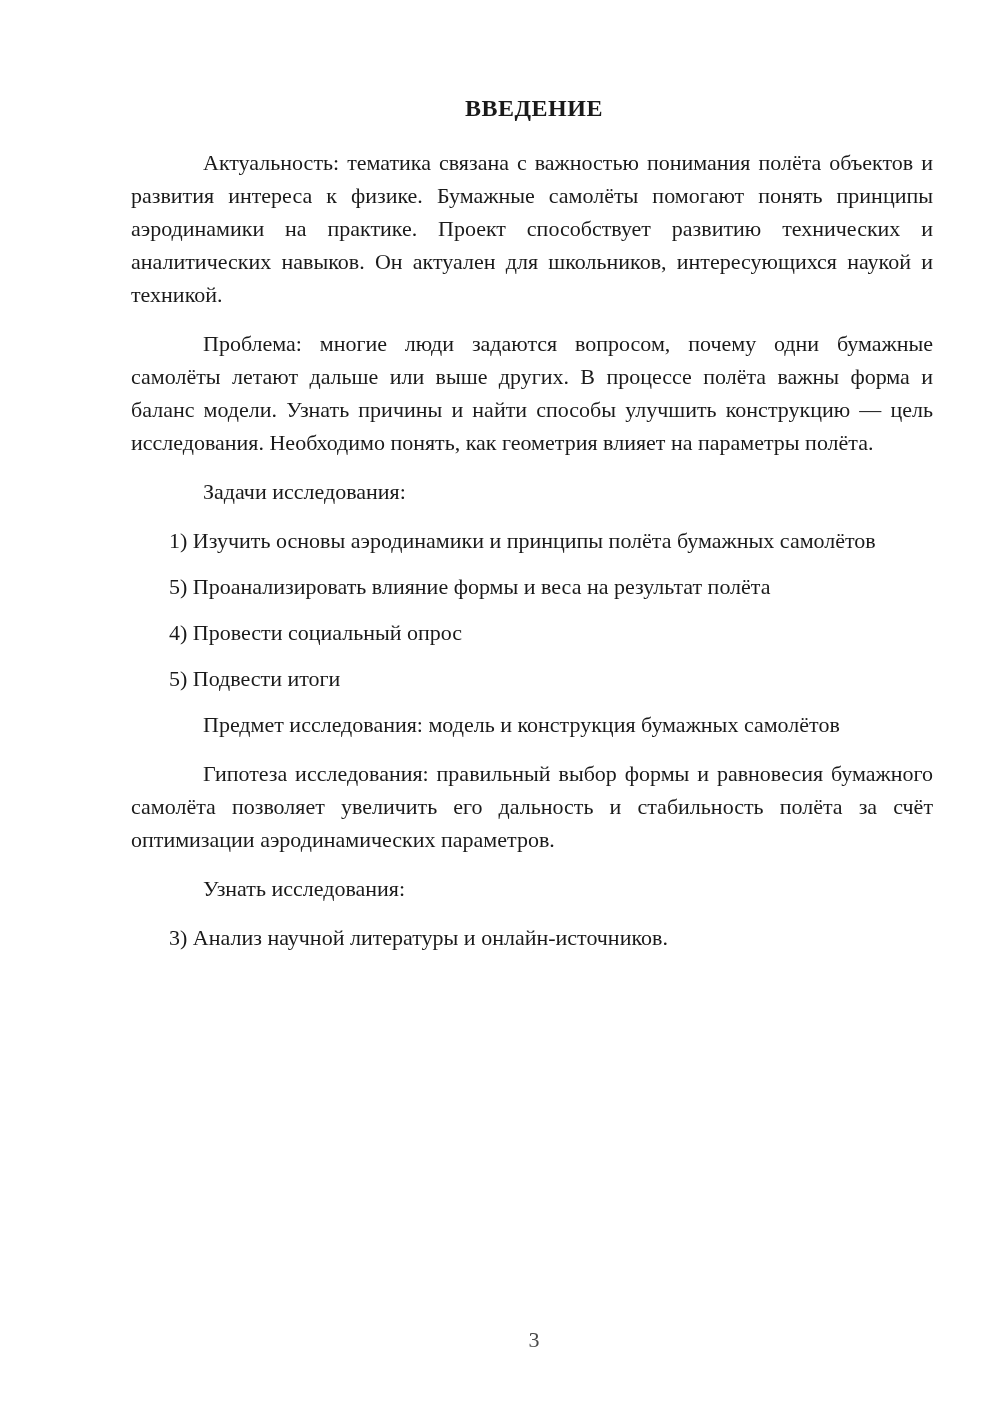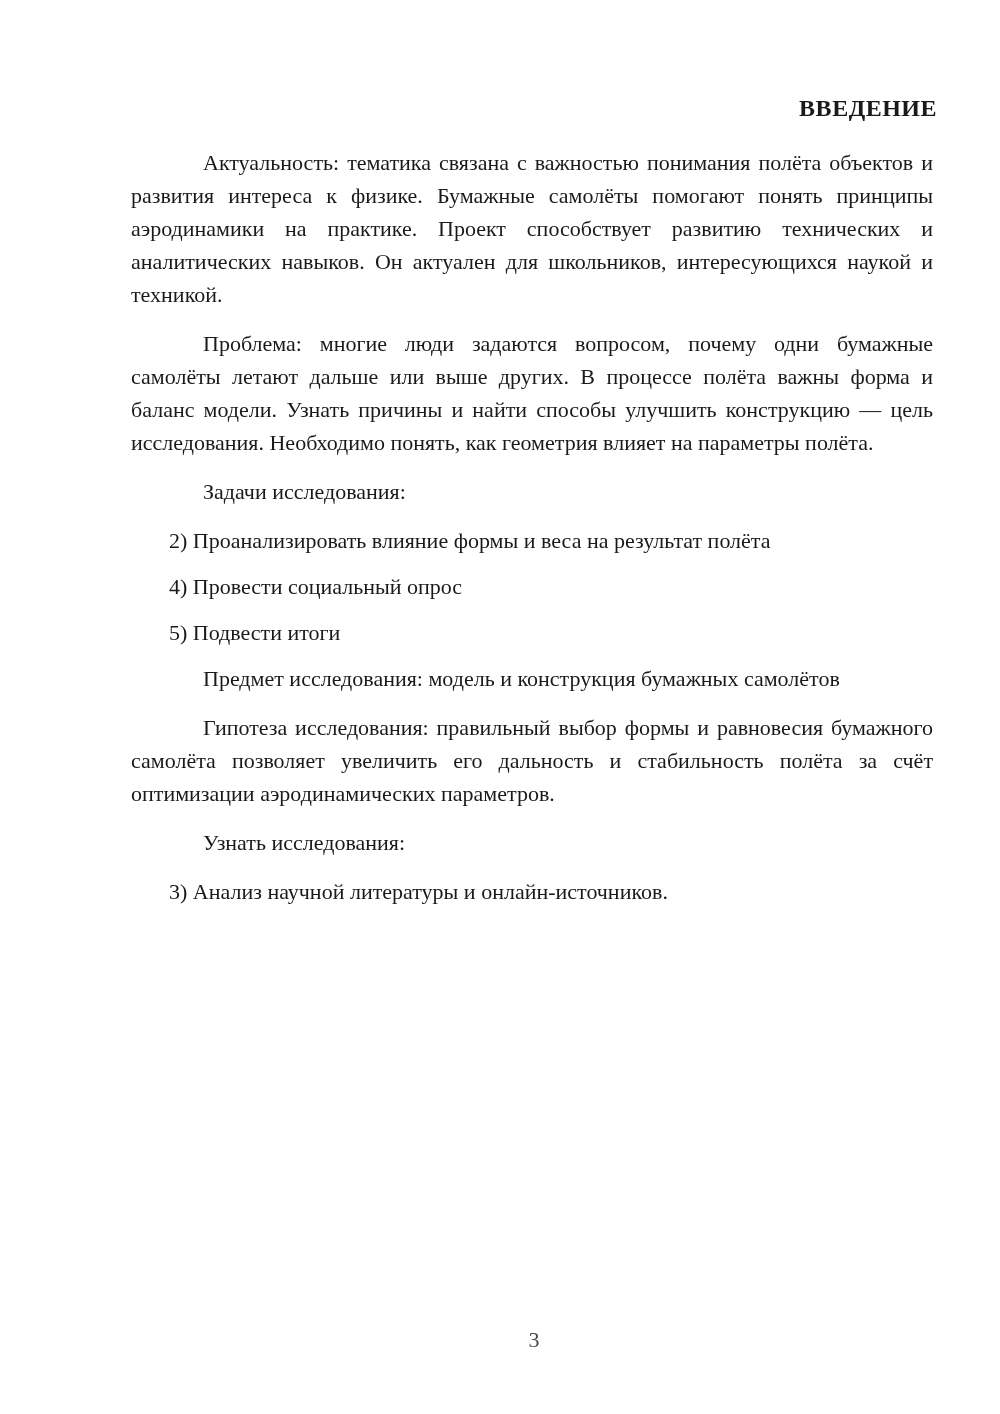--- a/index.html
+++ b/index.html
@@ -17,21 +17,21 @@
     color: #1a1a1a;
   }
   .content {
     position: absolute;
     left: 131px;
     top: 92px;
     width: 806px;
   }
   .doc-title {
     margin: 0 0 21px 0;
-    text-align: right;
+    text-align: center;
     font-size: 24px;
     font-weight: bold;
     line-height: 33px;
     letter-spacing: 0.5px;
   }
   p.body-par {
     margin: 0 4px 16px 0;
     font-size: 22px;
     line-height: 33px;
     text-align: justify;
@@ -63,23 +63,24 @@
 
     <h1 class="doc-title">ВВЕДЕНИЕ</h1>
 
     <p class="body-par">Актуальность: тематика связана с важностью понимания полёта объектов и развития интереса к физике. Бумажные самолёты помогают понять принципы аэродинамики на практике. Проект способствует развитию технических и аналитических навыков. Он актуален для школьников, интересующихся наукой и техникой.</p>
 
     <p class="body-par">Проблема: многие люди задаются вопросом, почему одни бумажные самолёты летают дальше или выше других. В процессе полёта важны форма и баланс модели. Узнать причины и найти способы улучшить конструкцию — цель исследования. Необходимо понять, как геометрия влияет на параметры полёта.</p>
 
 
     <p class="body-par">Задачи исследования:</p>
 
+    <p class="list-par">1) Изучить основы аэродинамики и принципы полёта бумажных самолётов</p>
 
 
-    <p class="list-par">2) Проанализировать влияние формы и веса на результат полёта</p>
+    <p class="list-par">5) Проанализировать влияние формы и веса на результат полёта</p>
 
     <p class="list-par">4) Провести социальный опрос</p>
 
     <p class="list-par">5) Подвести итоги</p>
 
 
     <p class="body-par">Предмет исследования: модель и конструкция бумажных самолётов</p>
 
     <p class="body-par">Гипотеза исследования: правильный выбор формы и равновесия бумажного самолёта позволяет увеличить его дальность и стабильность полёта за счёт оптимизации аэродинамических параметров.</p>
 

